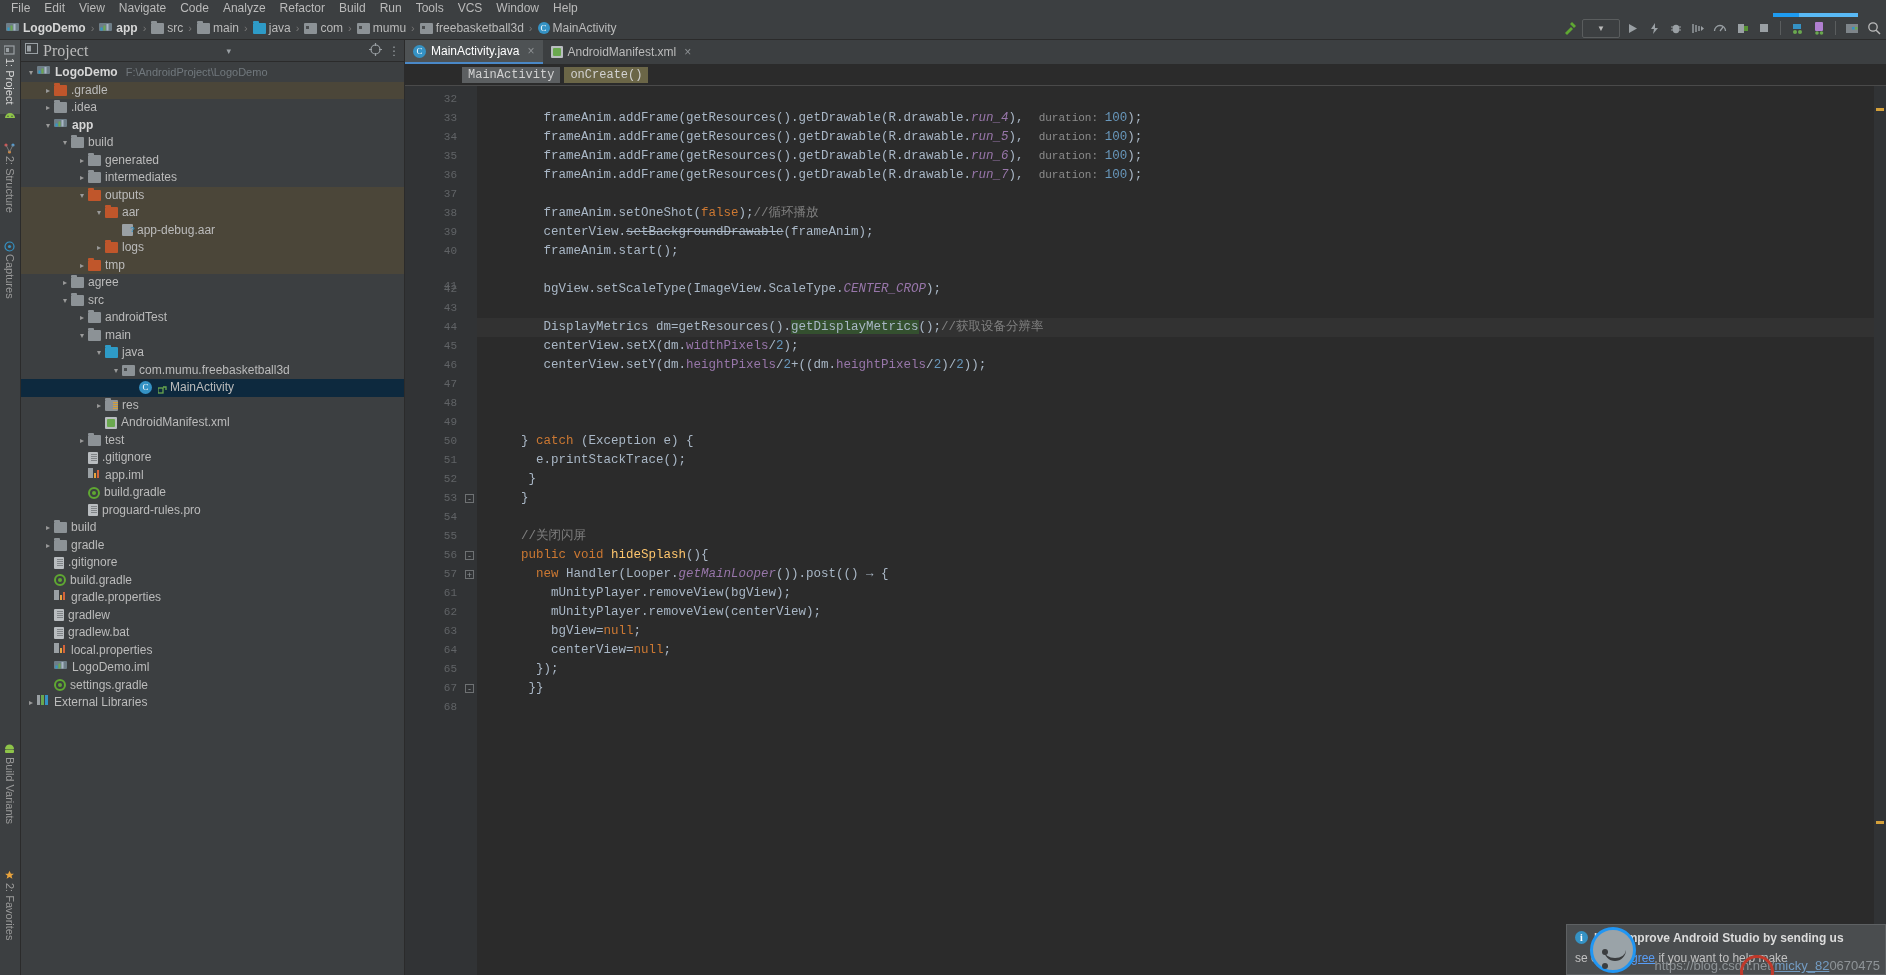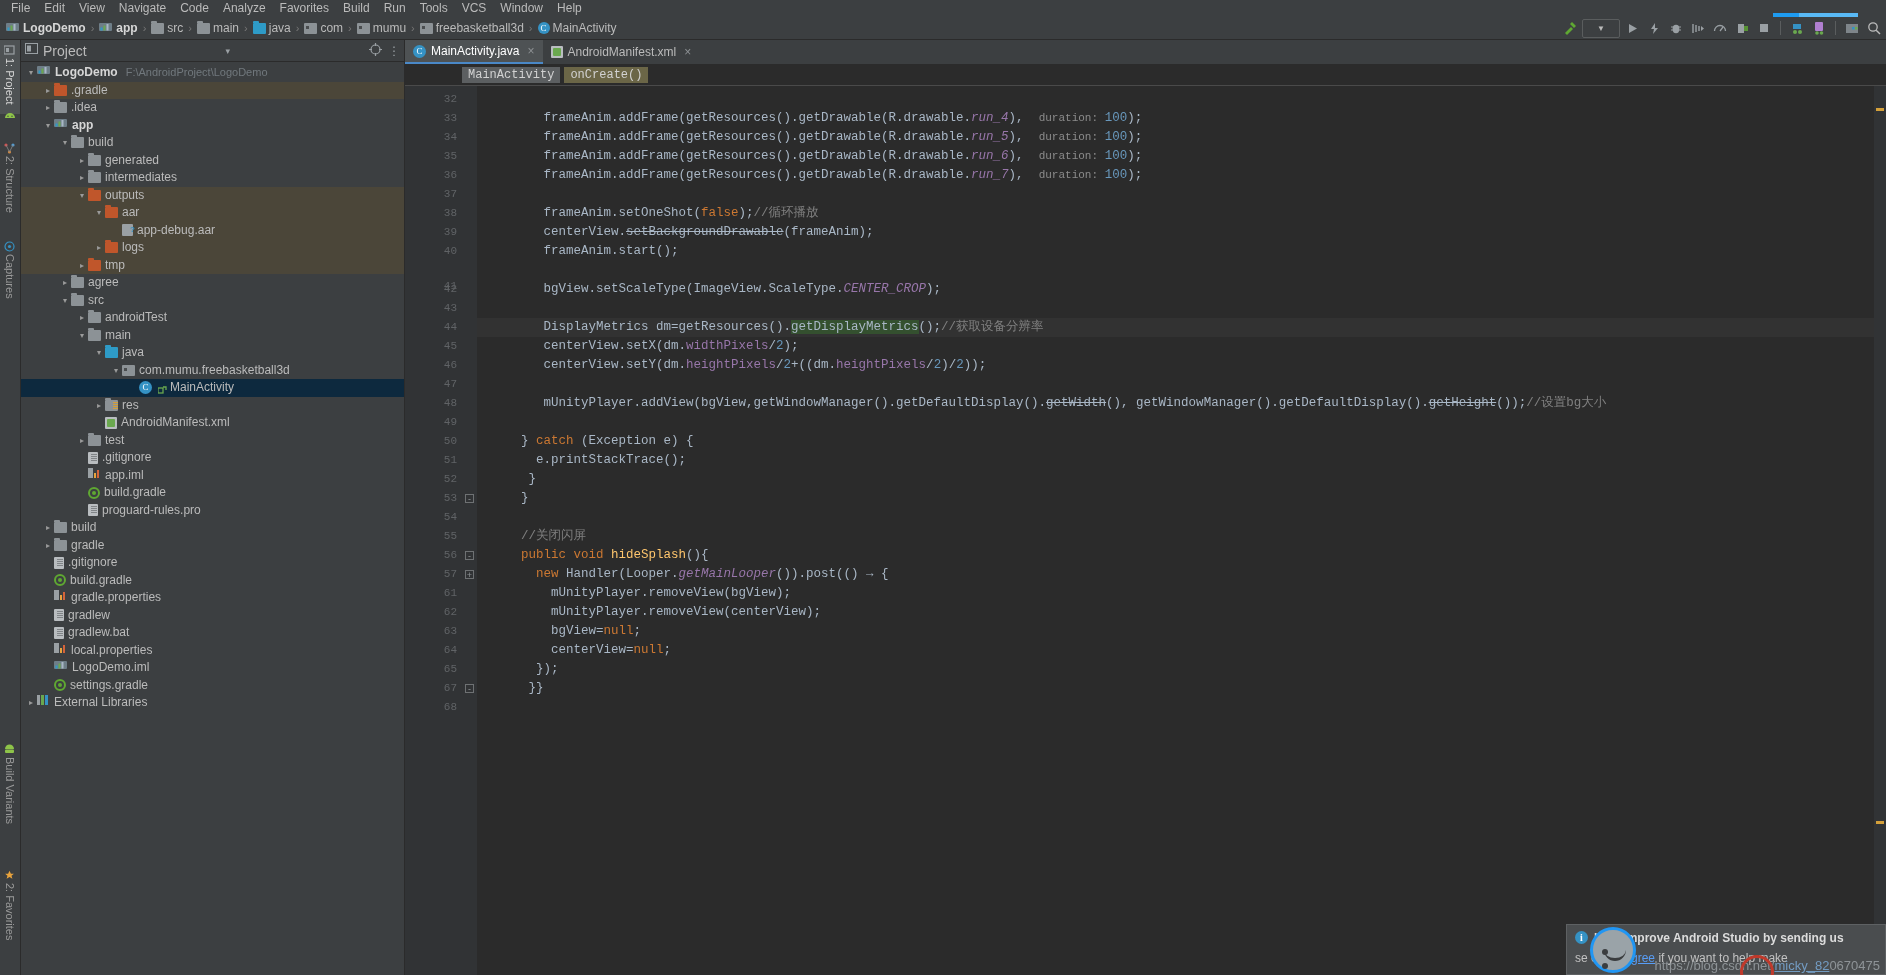--- a/index.html
+++ b/index.html
@@ -33,21 +33,21 @@
   
   #main{position:absolute;top:40px;left:0;right:0;bottom:0;display:flex;}
   #leftstrip{width:20px;background:#3c3f41;border-right:1px solid #2b2b2b;position:relative;flex:0 0 20px;}
   .vtab{position:absolute;left:0;width:20px;writing-mode:vertical-rl;text-orientation:mixed;font-size:11px;color:#9a9a9a;white-space:nowrap;padding:3px 0;display:flex;align-items:center;}
   .vtab.active{background:#4e5254;color:#d6d6d6;}
   .vic{display:block;width:11px;height:11px;margin:2px 4px;}
 
   
   #projectpanel{width:383px;flex:0 0 383px;background:#3c3f41;display:flex;flex-direction:column;border-right:1px solid #2b2b2b;}
   #projecthdr{height:21px;display:flex;align-items:center;padding:0 4px;border-bottom:1px solid #2b2b2b;position:relative;}
-  #projecthdr .ptitle{font-size:14px;color:#bbbbbb;margin-left:5px;}
+  #projecthdr .ptitle{font-size:16px;color:#bbbbbb;margin-left:5px;font-family:Liberation Serif, serif;}
   #projecthdr .chev{margin-left:auto;margin-right:auto;}
   #tree{flex:1;overflow:hidden;padding-top:2px;position:relative;}
   .row{height:17.5px;display:flex;align-items:center;font-size:12px;color:#a9b7c6;white-space:nowrap;line-height:17.5px;}
   .row.sel{background:#0d293e;}
   .row.hl{background:#4b4639;}
   .row .arrow{width:12px;text-align:center;color:#9a9a9a;font-size:8px;flex:0 0 12px;}
   .row .ic{margin-right:4px;flex:0 0 auto;display:flex;align-items:center;}
   .row .lbl{color:#bbbbbb;}
   .row.boldrow .lbl{font-weight:bold;color:#d6d6d6;}
   .row .pathtxt{color:#71787d;margin-left:8px;font-size:11px;}
@@ -121,21 +121,21 @@
 <body>
 
 <div id="menubar">
   <div id="menu-items" style="display:flex;">
       <div class="menu-item">File</div>
       <div class="menu-item">Edit</div>
       <div class="menu-item">View</div>
       <div class="menu-item">Navigate</div>
       <div class="menu-item">Code</div>
       <div class="menu-item">Analyze</div>
-      <div class="menu-item">Favorites</div>
+      <div class="menu-item">Refactor</div>
       <div class="menu-item">Build</div>
       <div class="menu-item">Run</div>
       <div class="menu-item">Tools</div>
       <div class="menu-item">VCS</div>
       <div class="menu-item">Window</div>
       <div class="menu-item">Help</div>
     </div>
   <div id="netbadge">
     <div class="nb-icon">
       <svg width="15" height="11" viewBox="0 0 15 11">
@@ -732,21 +732,20 @@
           <div class="cl" style="top: 118px; padding-left: 66.5px;"><span class="pl">frameAnim</span><span class="pl">.setOneShot(</span><span class="k">false</span><span class="pl">);</span><span class="c">//循环播放</span></div>
           <div class="cl" style="top: 137px; padding-left: 66.5px;"><span class="pl">centerView</span><span class="pl">.</span><span class="pl struck">setBackgroundDrawable</span><span class="pl">(frameAnim);</span></div>
           <div class="cl" style="top: 156px; padding-left: 66.5px;"><span class="pl">frameAnim</span><span class="pl">.start();</span></div>
           <div class="cl" style="top: 175px; padding-left: 14px;"></div>
           <div class="cl" style="top: 194px; padding-left: 66.5px;"><span class="pl">bgView</span><span class="pl">.setScaleType(ImageView.ScaleType.</span><span class="vi">CENTER_CROP</span><span class="pl">);</span></div>
           <div class="hlline" style="top: 232px;"></div>
           <div class="cl" style="top: 232px; padding-left: 66.5px;"><span class="pl">DisplayMetrics dm=getResources().</span><span class="pl greenbg">getDisplayMetrics</span><span class="pl">();</span><span class="c">//获取设备分辨率</span></div>
           <div class="cl" style="top: 251px; padding-left: 66.5px;"><span class="pl">centerView</span><span class="pl">.setX(dm.</span><span class="v">widthPixels</span><span class="pl">/</span><span class="n">2</span><span class="pl">);</span></div>
           <div class="cl" style="top: 270px; padding-left: 66.5px;"><span class="pl">centerView</span><span class="pl">.setY(dm.</span><span class="v">heightPixels</span><span class="pl">/</span><span class="n">2</span><span class="pl">+((dm.</span><span class="v">heightPixels</span><span class="pl">/</span><span class="n">2</span><span class="pl">)/</span><span class="n">2</span><span class="pl">));</span></div>
           <div class="cl" style="top: 289px; padding-left: 14px;"></div>
-          <div class="cl" style="top: 308px; padding-left: 66.5px;"><span class="pl">mUnityPlayer</span><span class="pl">.addView(bgView,getWindowManager().getDefaultDisplay().</span><span class="pl struck">getWidth</span><span class="pl">(), getWindowManager().getDefaultDisplay().</span><span class="pl struck">getHeight</span><span class="pl">());</span><span class="c">//设置bg大小</span></div>
           <div class="cl" style="top: 346px; padding-left: 44px;"><span class="pl">} </span><span class="k">catch</span><span class="pl"> (Exception e) {</span></div>
           <div class="cl" style="top: 365px; padding-left: 59px;"><span class="pl">e.printStackTrace();</span></div>
           <div class="cl" style="top: 384px; padding-left: 51.5px;"><span class="pl">}</span></div>
           <div class="cl" style="top: 403px; padding-left: 44px;"><span class="pl">}</span></div>
           <div class="cl" style="top: 422px; padding-left: 14px;"></div>
           <div class="cl" style="top: 441px; padding-left: 44px;"><span class="c">//关闭闪屏</span></div>
           <div class="cl" style="top: 460px; padding-left: 44px;"><span class="k">public</span><span class="pl"> </span><span class="k">void</span><span class="pl"> </span><span class="f">hideSplash</span><span class="pl">(){</span></div>
           <div class="cl" style="top: 479px; padding-left: 59px;"><span class="k">new</span><span class="pl"> Handler(Looper.</span><span class="vi">getMainLooper</span><span class="pl">()).post(() → {</span></div>
           <div class="cl" style="top: 498px; padding-left: 74px;"><span class="pl">mUnityPlayer</span><span class="pl">.removeView(</span><span class="pl">bgView</span><span class="pl">);</span></div>
           <div class="cl" style="top: 517px; padding-left: 74px;"><span class="pl">mUnityPlayer</span><span class="pl">.removeView(centerView);</span></div>

